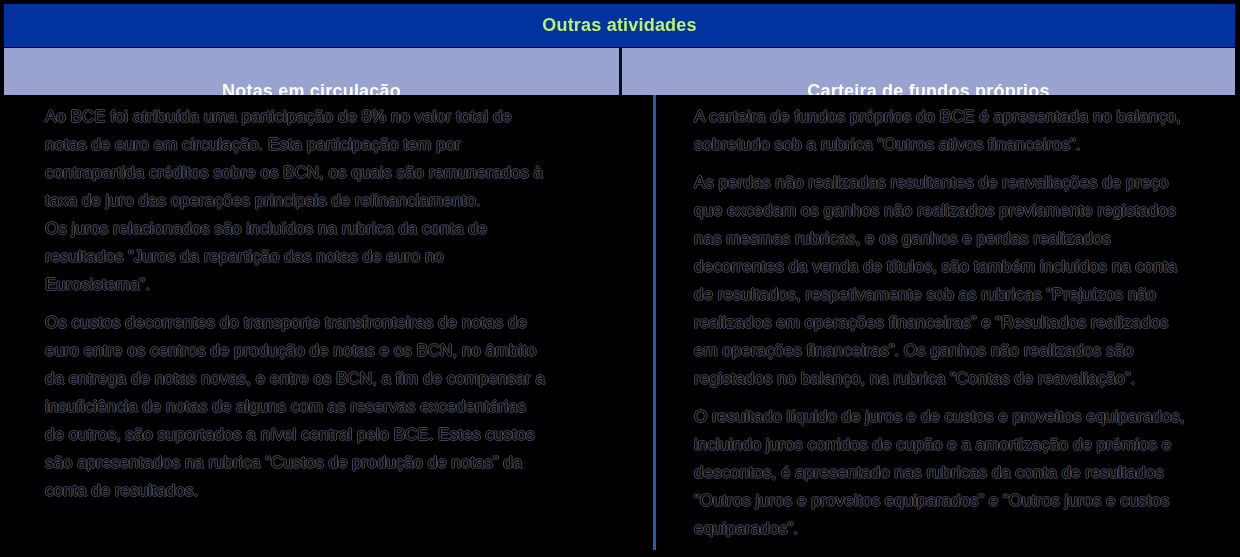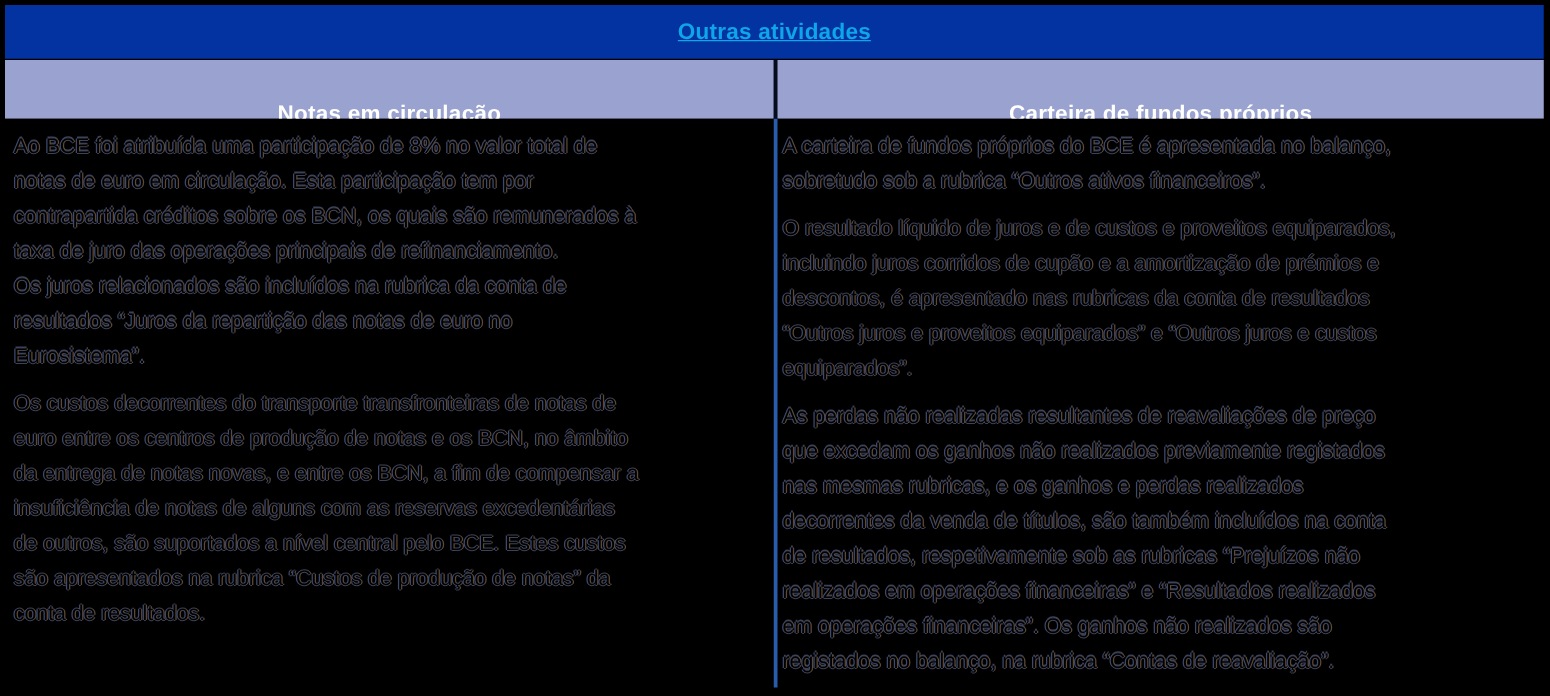--- a/index.html
+++ b/index.html
@@ -20,25 +20,24 @@
     left: 4px;
     top: 4px;
     width: 1231px;
     height: 43px;
     background: #0233A0;
     display: flex;
     align-items: center;
     justify-content: center;
   }
   .title-text {
-    color: #0ea5e9;
+    color: #bef264;
     font-weight: bold;
     font-size: 18px;
     letter-spacing: 0.2px;
-    text-decoration: underline;
   }
   .subheader-row {
     position: absolute;
     left: 4px;
     top: 48px;
     width: 1231px;
     height: 47px;
     display: flex;
   }
   .subheader-cell {
@@ -65,20 +64,21 @@
     left: 4px;
     top: 95px;
     width: 1231px;
     height: 455px;
     display: flex;
     background: #000000;
   }
   .body-col {
     box-sizing: border-box;
     padding: 8px 10px 0 7px;
+    margin-left: 34px;
   }
   .body-col.left { width: 615px; }
   .body-col.right { flex: 1; padding-left: 4px; }
   .body-divider {
     width: 3px;
     background: #2A5CAC;
   }
   .body-par {
     margin: 0 0 10px 0;
     font-size: 17px;
@@ -126,29 +126,29 @@
 da entrega de notas novas, e entre os BCN, a fim de compensar a
 insuficiência de notas de alguns com as reservas excedentárias
 de outros, são suportados a nível central pelo BCE. Estes custos
 são apresentados na rubrica “Custos de produção de notas” da
 conta de resultados.</p>
       </div>
     <div class="body-divider"></div>
     <div class="body-col right">
         <p class="body-par">A carteira de fundos próprios do BCE é apresentada no balanço,
 sobretudo sob a rubrica “Outros ativos financeiros”.</p>
-        <p class="body-par">O resultado líquido de juros e de custos e proveitos equiparados,
-incluindo juros corridos de cupão e a amortização de prémios e
-descontos, é apresentado nas rubricas da conta de resultados
-“Outros juros e proveitos equiparados” e “Outros juros e custos
-equiparados”.</p>
         <p class="body-par">As perdas não realizadas resultantes de reavaliações de preço
 que excedam os ganhos não realizados previamente registados
 nas mesmas rubricas, e os ganhos e perdas realizados
 decorrentes da venda de títulos, são também incluídos na conta
 de resultados, respetivamente sob as rubricas “Prejuízos não
 realizados em operações financeiras” e “Resultados realizados
 em operações financeiras”. Os ganhos não realizados são
 registados no balanço, na rubrica “Contas de reavaliação”.</p>
+        <p class="body-par">O resultado líquido de juros e de custos e proveitos equiparados,
+incluindo juros corridos de cupão e a amortização de prémios e
+descontos, é apresentado nas rubricas da conta de resultados
+“Outros juros e proveitos equiparados” e “Outros juros e custos
+equiparados”.</p>
       </div>
   </div>
 
 </div>
 
 </body></html>

